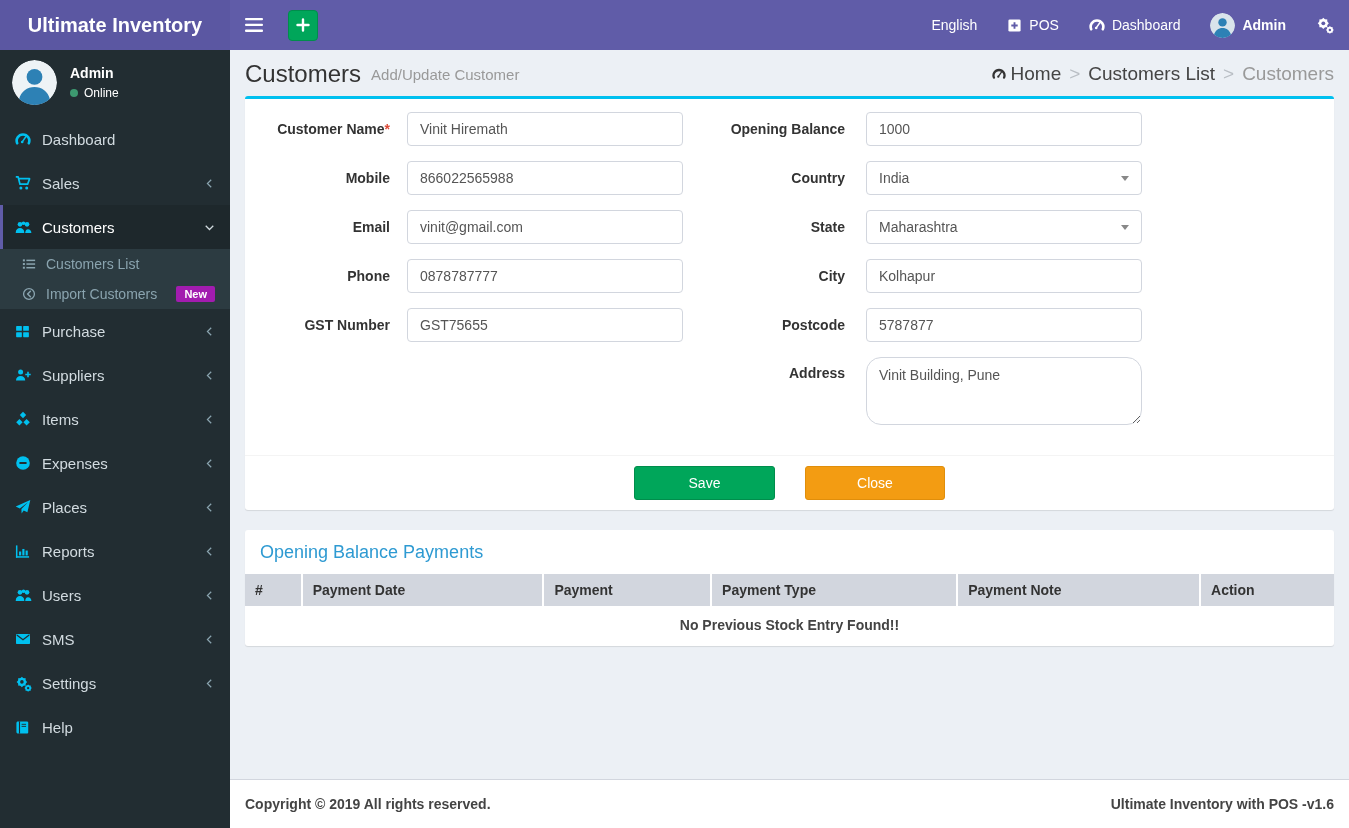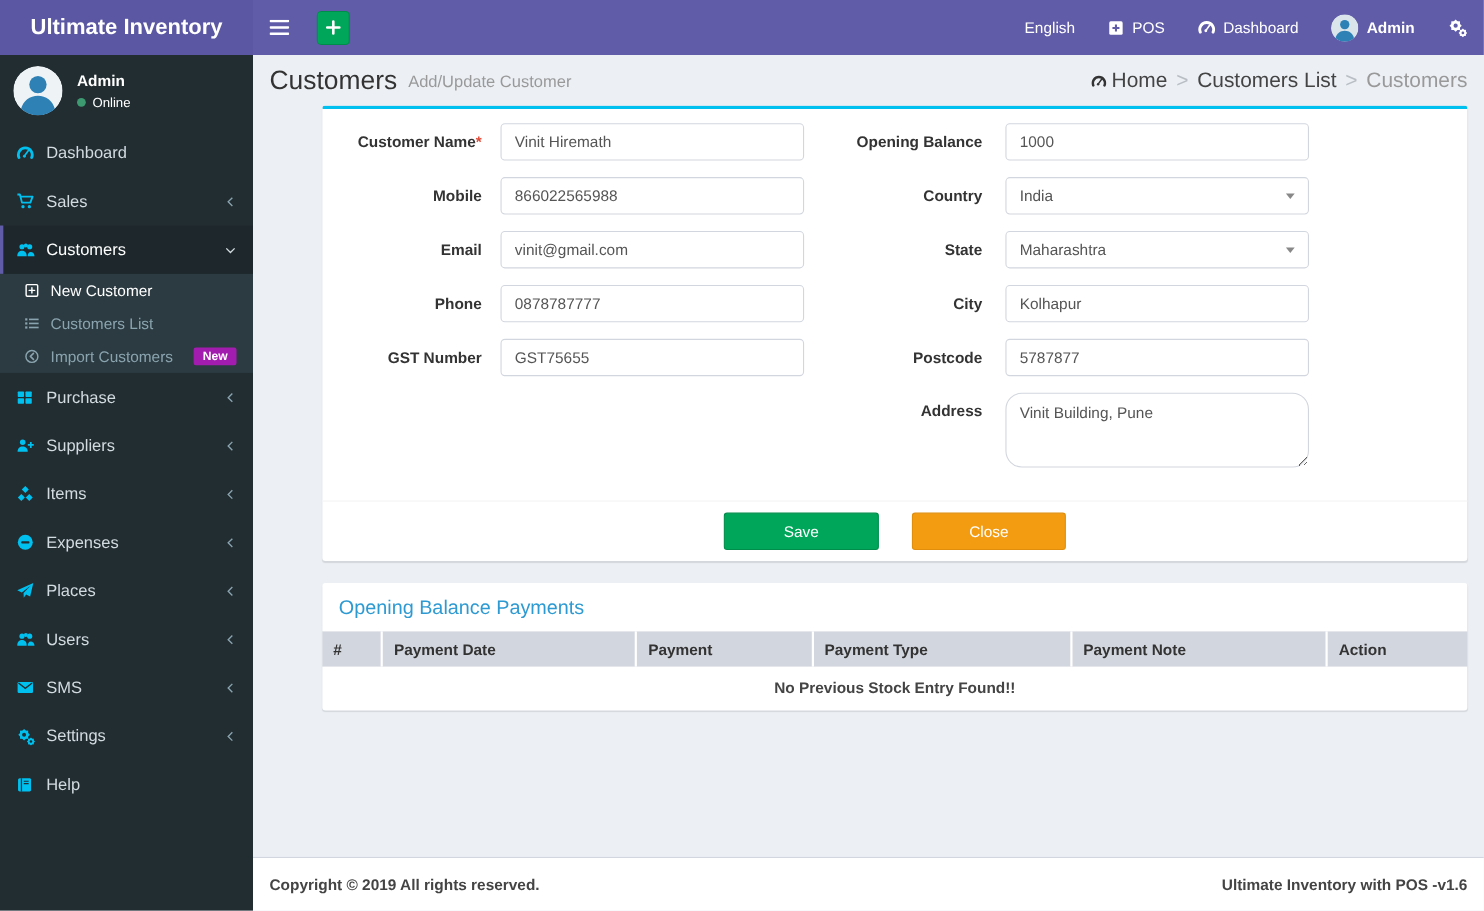--- a/index.html
+++ b/index.html
@@ -43,21 +43,21 @@
   .sidebar .hole { fill:#222d32; }
   
   .content-wrapper { position:absolute; top:50px; left:230px; right:0; bottom:49px; background:#ecf0f5; overflow:hidden; }
   .content-header { padding:10px 15px 8px 15px; display:flex; align-items:center; }
   .page-title { font-size:24px; font-weight:400; color:#333; margin:0; }
   .page-subtitle { font-size:15px; color:#999; margin-left:10px; }
   .breadcrumb { margin-left:auto; display:flex; align-items:center; gap:8px; font-size:19px; color:#444; }
   .breadcrumb .crumb { cursor:pointer; display:flex; align-items:center; gap:5px; }
   .breadcrumb .sep { color:#b9bec4; }
   .breadcrumb .current { color:#999; }
-  .content { padding:0 15px;margin-left:48px; }
+  .content { padding:0 15px; }
   .box { background:#fff; border-radius:3px; box-shadow:0 1px 1px rgba(0,0,0,.1); margin-bottom:20px; }
   .box-info { border-top:3px solid #00c0ef; }
   .box-body { padding:13px 15px 15px 15px; }
   
   .form-grid { display:flex; }
   .fcol-left { width:440px; flex:0 0 auto; }
   .fcol-right { flex:1; }
   .form-row { display:flex; align-items:center; margin-bottom:15px; }
   .form-row.top { align-items:flex-start; }
   .form-row.top .flabel { padding-top:8px; }
@@ -220,29 +220,20 @@
         </span>
       <span>Customers</span>
       <span class="chev">
           <svg viewBox="0 0 16 16" width="11" height="11">
             <path d="M2.5 5.5L8 11l5.5-5.5" fill="none" stroke="currentColor" stroke-width="1.8"></path>
           </svg>
         </span>
     </li>
   </ul>
   <ul class="submenu">
-    <li class="active">
-      <span class="micon">
-          <svg viewBox="0 0 16 16" width="14" height="14">
-            <rect x="2" y="2" width="12" height="12" rx="1.2" fill="none" stroke="currentColor" stroke-width="1.5"></rect>
-            <path d="M8 5.2v5.6M5.2 8h5.6" stroke="currentColor" stroke-width="1.5" stroke-linecap="round"></path>
-          </svg>
-        </span>
-      <span>New Customer</span>
-    </li>
     <li>
       <span class="micon">
           <svg viewBox="0 0 16 16" width="14" height="14" fill="currentColor">
             <rect x="1" y="2.7" width="2.3" height="2.3"></rect>
             <rect x="1" y="6.9" width="2.3" height="2.3"></rect>
             <rect x="1" y="11.1" width="2.3" height="2.3"></rect>
             <rect x="5" y="3" width="10" height="1.7"></rect>
             <rect x="5" y="7.2" width="10" height="1.7"></rect>
             <rect x="5" y="11.4" width="10" height="1.7"></rect>
           </svg>
@@ -321,20 +312,37 @@
           </svg>
         </span>
     </li>
     <li>
       <span class="micon">
           <svg viewBox="0 0 16 16" width="16" height="16" fill="currentColor">
             <path d="M15.3.9L.7 7.6l4.1 2L13 3.3 6.4 10l.2 4.4 2.1-2.9 3.7 1.8z"></path>
           </svg>
         </span>
       <span>Places</span>
+      <span class="chev">
+          <svg viewBox="0 0 16 16" width="11" height="11">
+            <path d="M10.5 2.5L5 8l5.5 5.5" fill="none" stroke="currentColor" stroke-width="1.8"></path>
+          </svg>
+        </span>
+    </li>
+    <li>
+      <span class="micon">
+          <svg viewBox="0 0 16 16" width="15" height="15" fill="currentColor">
+            <rect x="1" y="1.5" width="1.6" height="13"></rect>
+            <rect x="1" y="13" width="14" height="1.6"></rect>
+            <rect x="4.3" y="8" width="2.3" height="4.2"></rect>
+            <rect x="7.8" y="5.3" width="2.3" height="6.9"></rect>
+            <rect x="11.3" y="7" width="2.3" height="5.2"></rect>
+          </svg>
+        </span>
+      <span>Reports</span>
       <span class="chev">
           <svg viewBox="0 0 16 16" width="11" height="11">
             <path d="M10.5 2.5L5 8l5.5 5.5" fill="none" stroke="currentColor" stroke-width="1.8"></path>
           </svg>
         </span>
     </li>
     <li>
       <span class="micon">
           <svg viewBox="0 0 16 16" width="17" height="17" fill="currentColor">
             <circle cx="4.7" cy="5" r="2.2"></circle>

